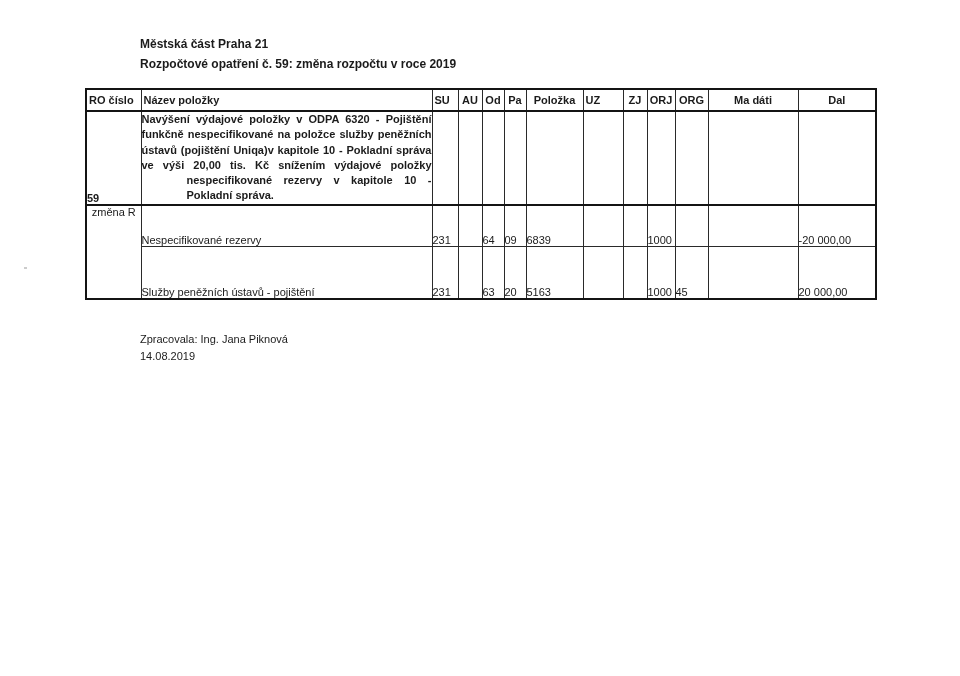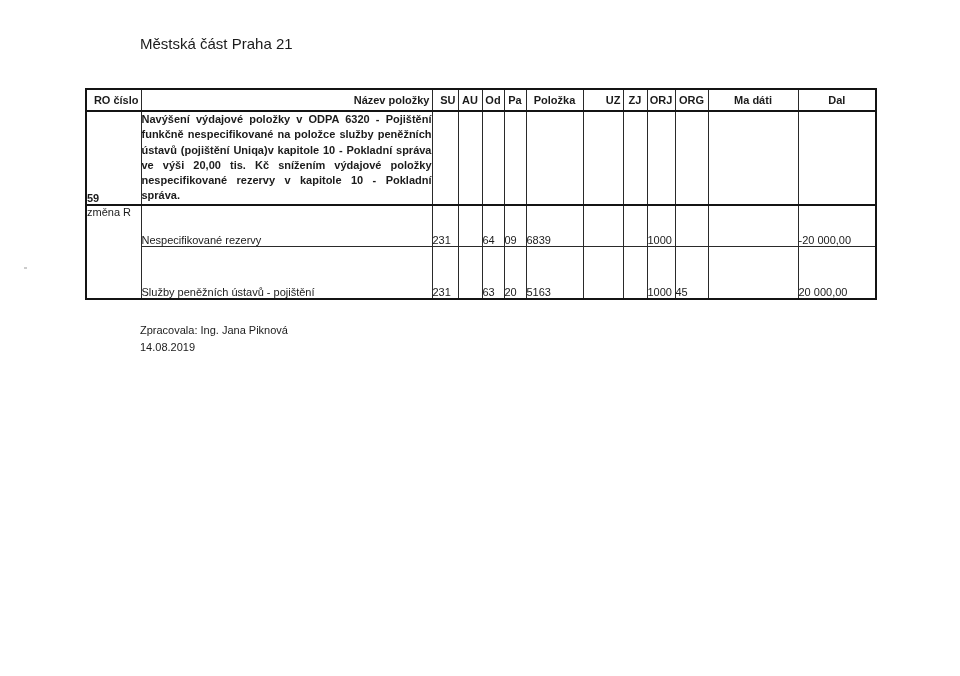--- a/index.html
+++ b/index.html
@@ -5,67 +5,68 @@
   html,body { margin:0; padding:0; }
   body {
     width:960px; height:676px;
     background:#ffffff;
     font-family:"Liberation Sans", sans-serif;
     color:#1b1b1b;
   }
   .page { position:relative; width:960px; height:676px; overflow:hidden; background:#ffffff; }
 
   .title-block { position:absolute; left:140px; top:34px; }
-  .title-line { font-weight:normal; font-size:15px; line-height:20px; white-space:nowrap; }
+  .title-line { font-weight:bold; font-size:12px; line-height:20px; white-space:nowrap; }
 
   table.budget {
     position:absolute; left:85px; top:88px;
     width:790px; border-collapse:collapse; table-layout:fixed;
     font-size:11px; color:#1b1b1b;
     border:2px solid #141414;
   }
   table.budget th, table.budget td {
     border:1px solid #2a2a2a;
     padding:0; overflow:hidden;
   }
   tr.hdr th {
     height:20px; font-size:11px; font-weight:bold;
     border-bottom:2px solid #141414; padding:0 2px;
     vertical-align:middle; white-space:nowrap;
   }
-  th.al { text-align:right; }
+  th.al { text-align:left; }
   th.ac { }
 
   tr.descrow td { height:80px; border-bottom:2px solid #141414; }
   td.ro-num { vertical-align:bottom; text-align:left; font-weight:bold; padding:0 2px 1px 0; }
   td.desc-cell { vertical-align:top; padding:2px 3px 0 3px; }
   .jline {
     font-weight:bold; font-size:11px; line-height:15.3px;
     text-align:justify; text-align-last:justify; white-space:normal;
   }
-  .jline.last { text-align-last:left; }
+  .jline.last { text-align-last:left;margin-left:45px; }
 
   tr.r2 td { height:40px; }
   tr.r3 td { height:51px;margin-top:27px; }
-  td.group { vertical-align:top; text-align:left; padding:11px 0 0 3px; }
+  td.group { vertical-align:top; text-align:center; padding:11px 0 0 3px; }
   td.name  { vertical-align:bottom; text-align:left;  padding:0 3px 3px 3px; white-space:nowrap; }
   td.num   { vertical-align:bottom; text-align:left; padding:0 3px 3px 0; white-space:nowrap; }
 
-  .footer-block { position:absolute; left:140px; top:322px; }
+  .footer-block { position:absolute; left:140px; top:331px; }
   .footer-line { font-size:11px; line-height:17px; white-space:nowrap; }
 
   .artifact-dot { position:absolute; left:24px; top:267px; width:3px; height:2px; background:#cccccc; }
 </style>
 </head>
 <body>
 
 <div class="page">
 
   <div class="title-block">
     <div class="title-line">Městská část Praha 21</div>
+    <div class="title-line">Rozpočtové opatření č. 59: změna rozpočtu v roce 2019</div>
   </div>
 
   <table class="budget">
     <colgroup>
       <col style="width:55px">
         <col style="width:291px">
         <col style="width:26px">
       <col style="width:24px">
         <col style="width:22px">
         <col style="width:22px">

